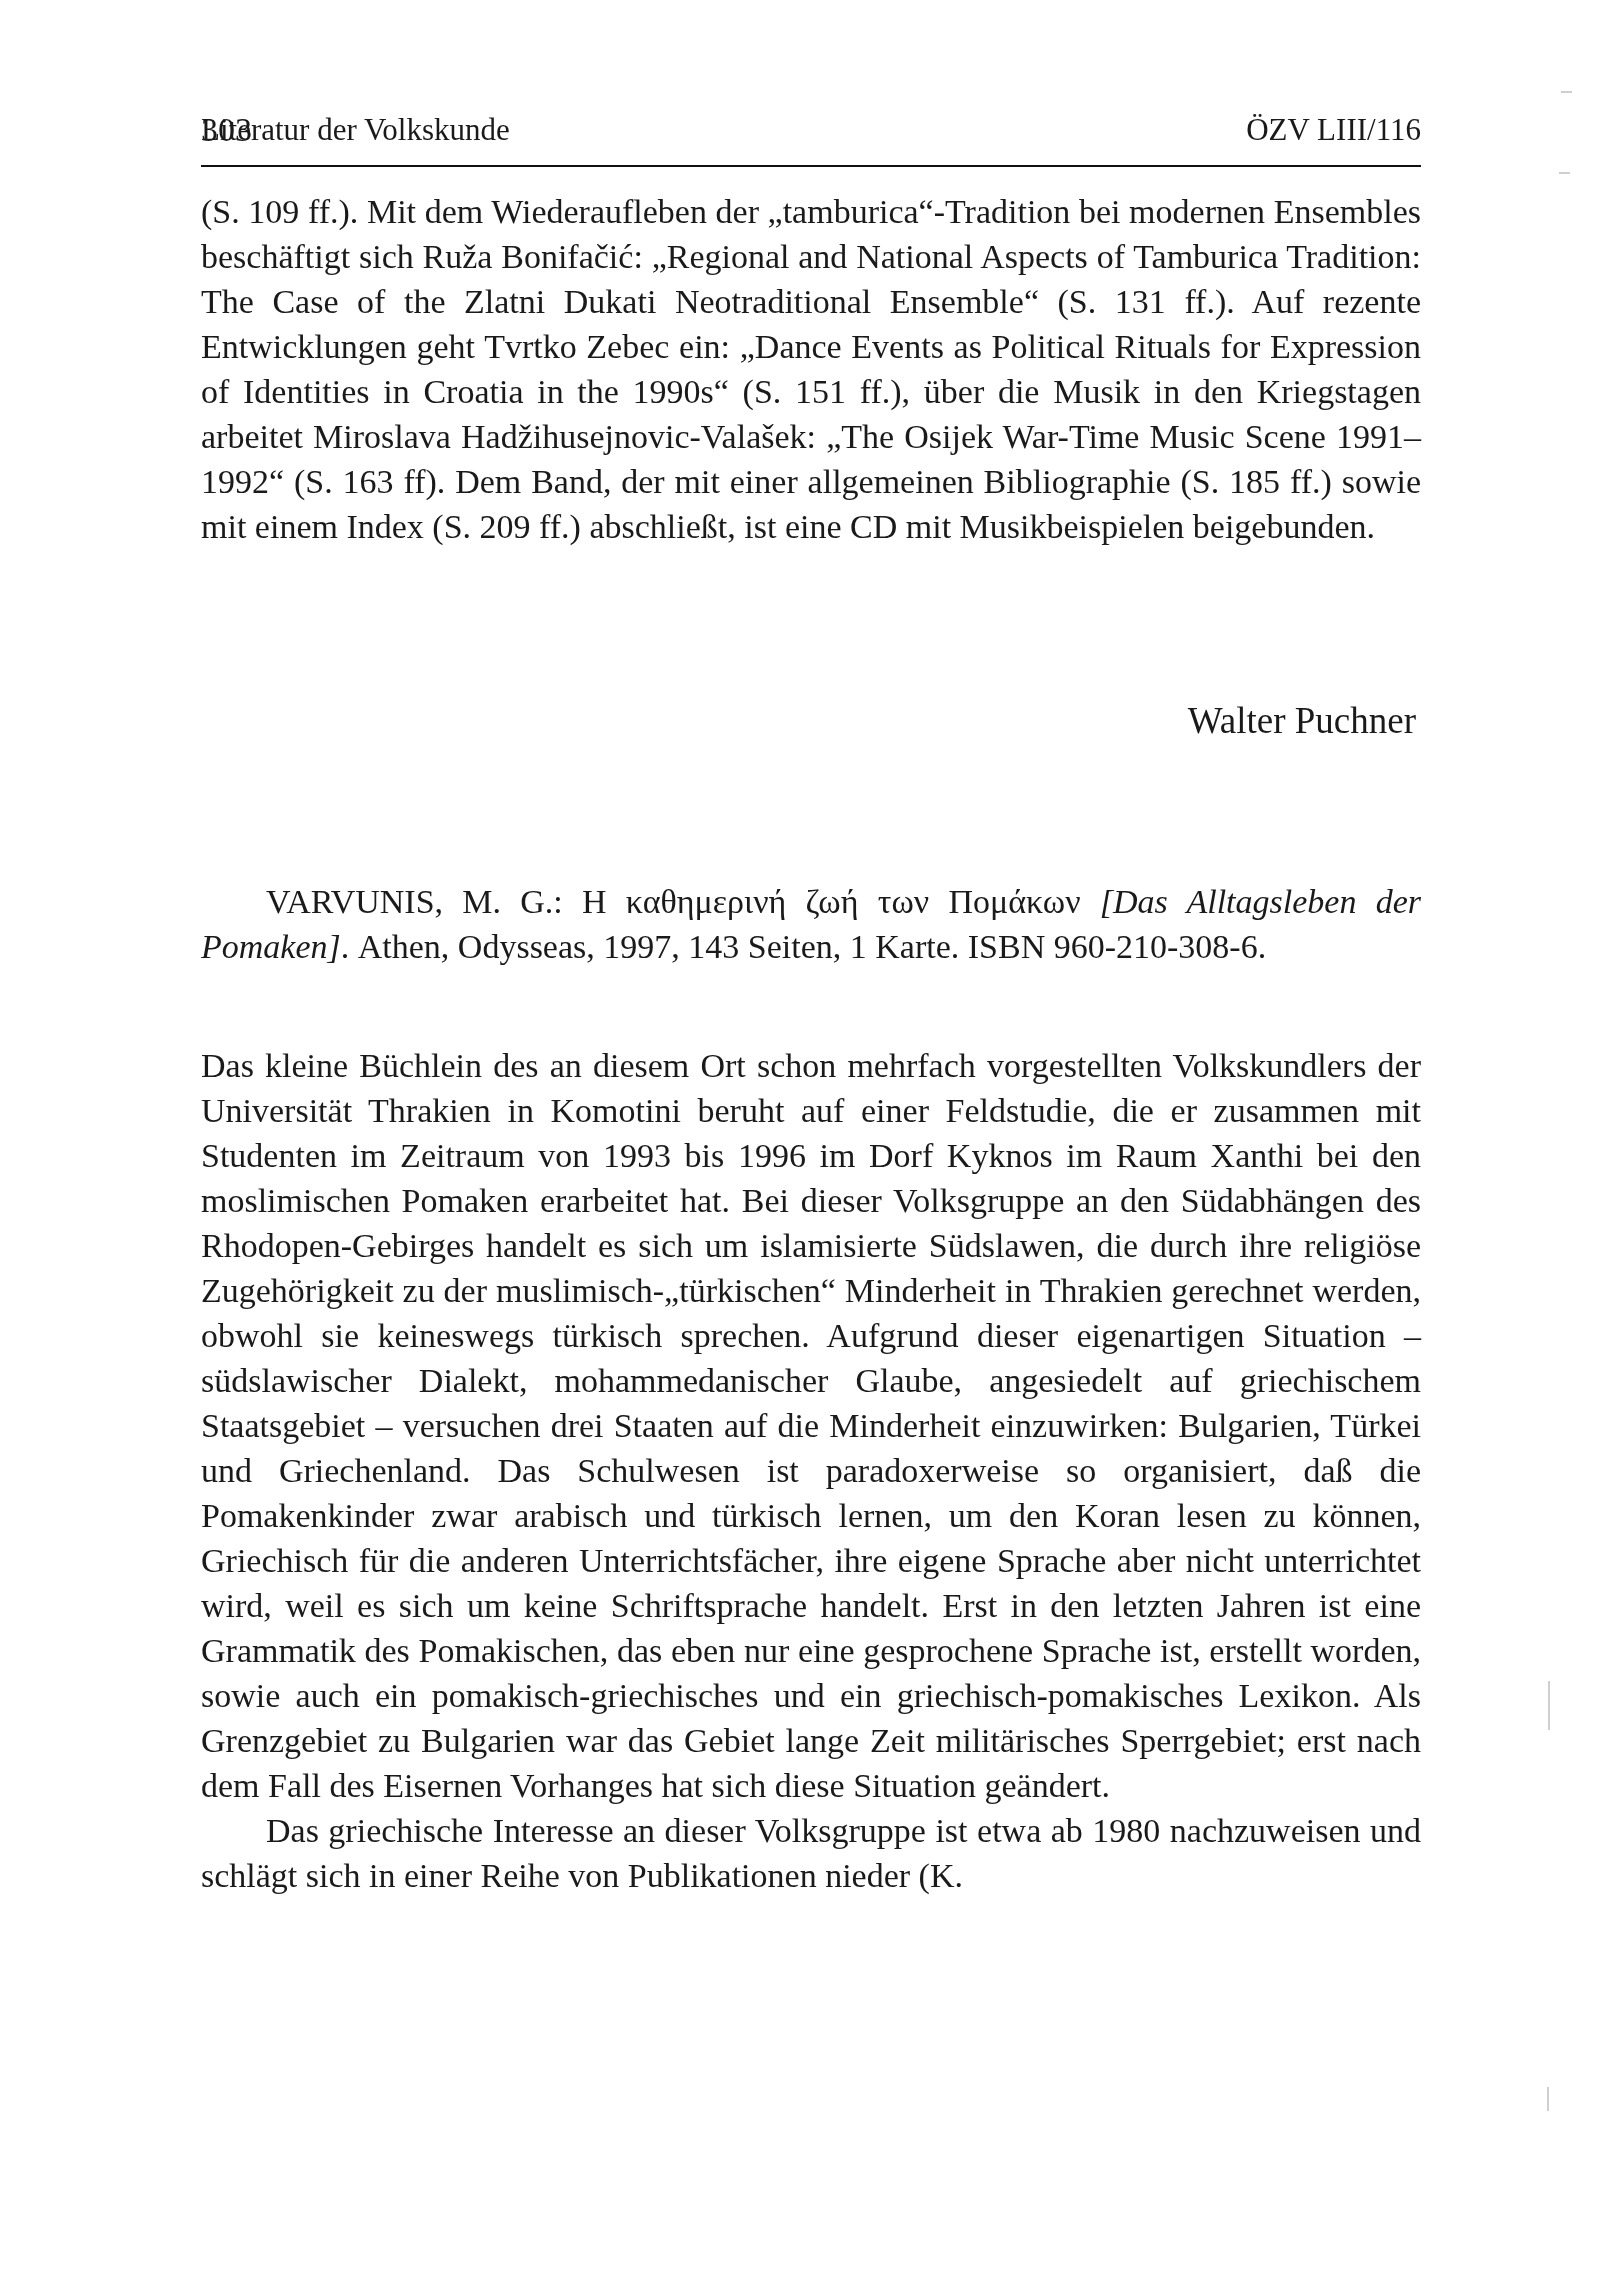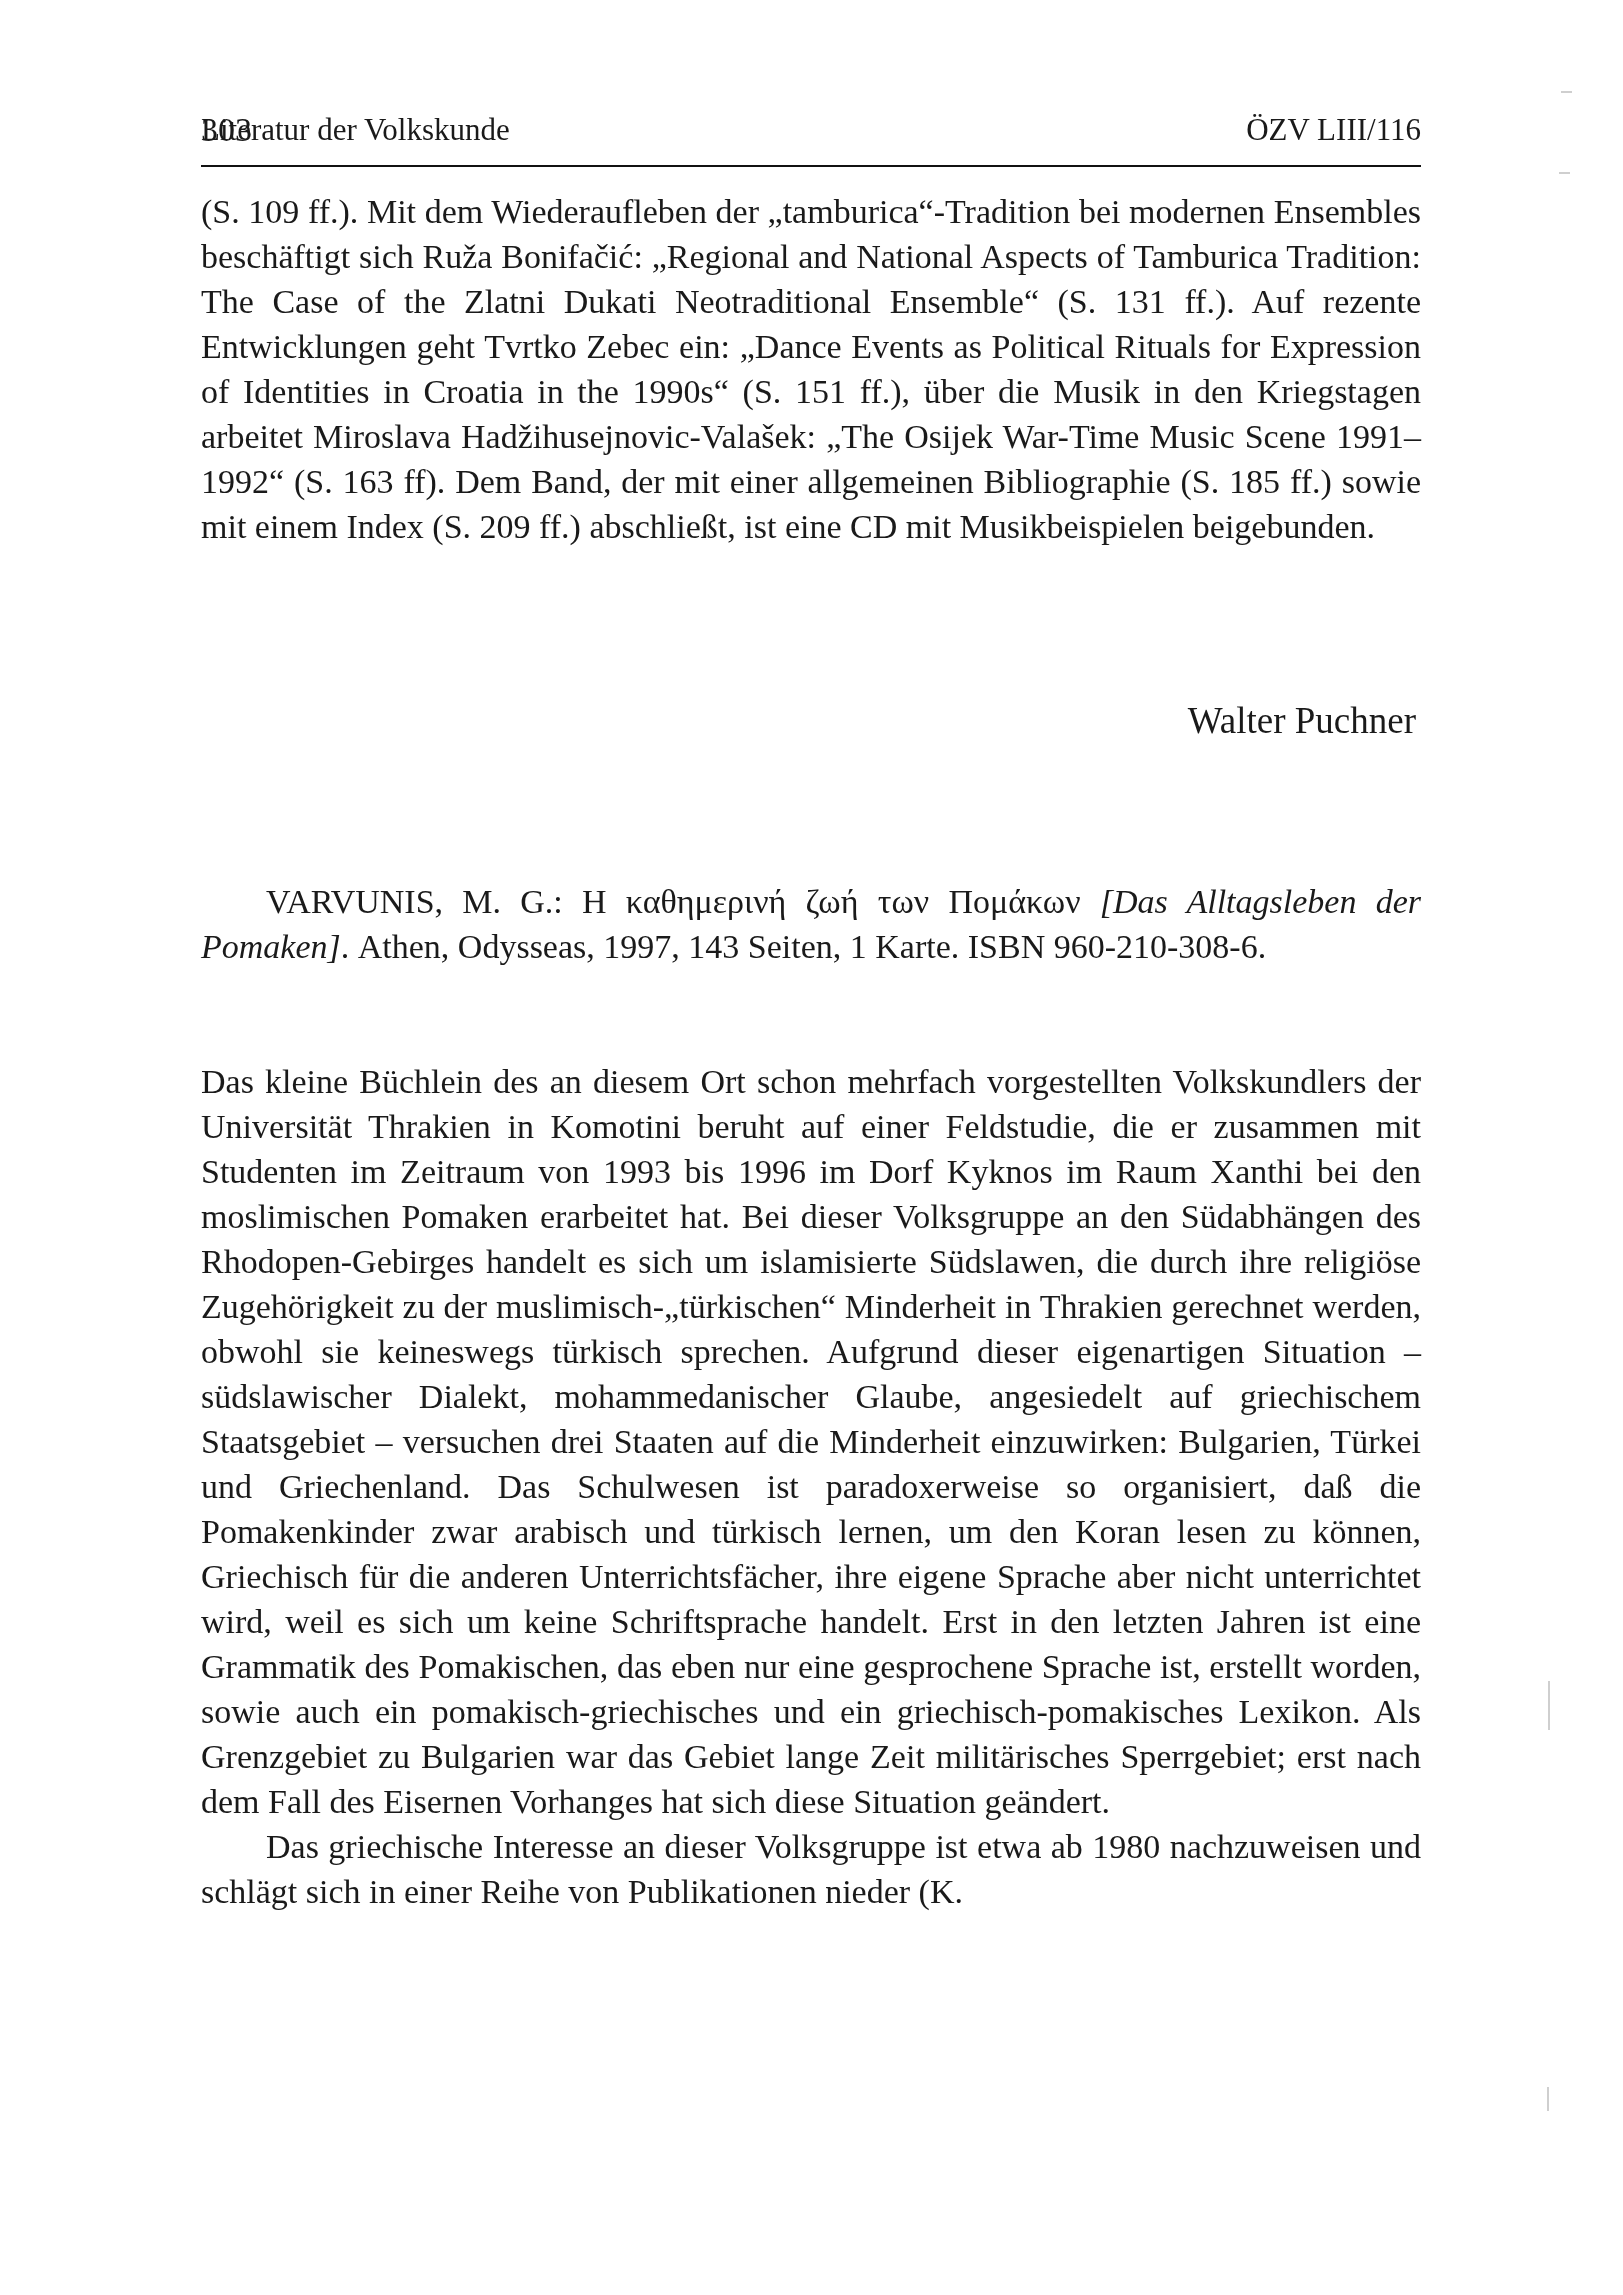--- a/index.html
+++ b/index.html
@@ -20,21 +20,21 @@
   .text {
     position: absolute; left: 0; width: 1220px;
     font-size: 34px; line-height: 45px; text-align: justify;
     hyphens: manual;
   }
   .text p { margin: 0; }
   .last { text-align-last: left; }
   .blk1 { top: 189px; }
   .sig { position: absolute; top: 664px; right: 5px; font-size: 37px; line-height: 45px; margin-top: 34px; }
   .biblio { top: 879px; text-indent: 65px; }
-  .blk2 { top: 1043px; margin-top: 16px; }
+  .blk2 { top: 1043px; }
   .indent { text-indent: 65px; }
   i { font-style: italic; }
   .speck { position: absolute; background: #cfcfcf; width: 11.4px; height: 1.6px; }
 </style>
 </head>
 <body>
 
 <div class="page">
 
   <div class="running-head">

